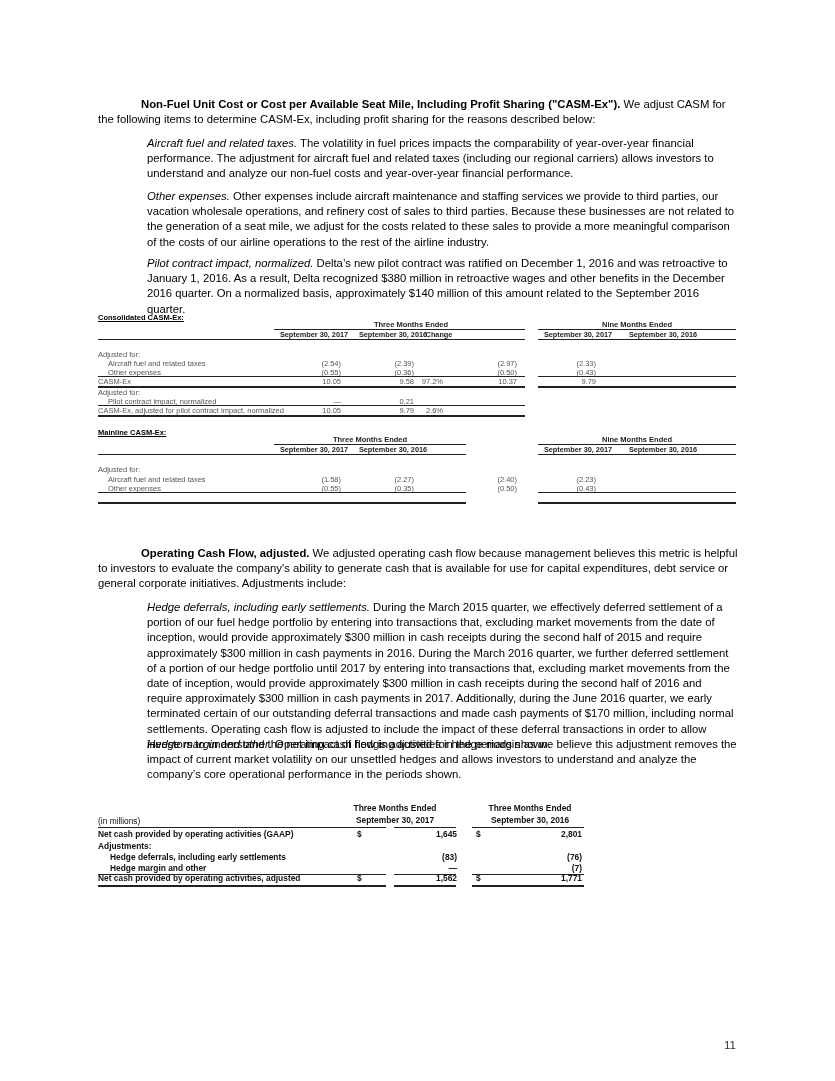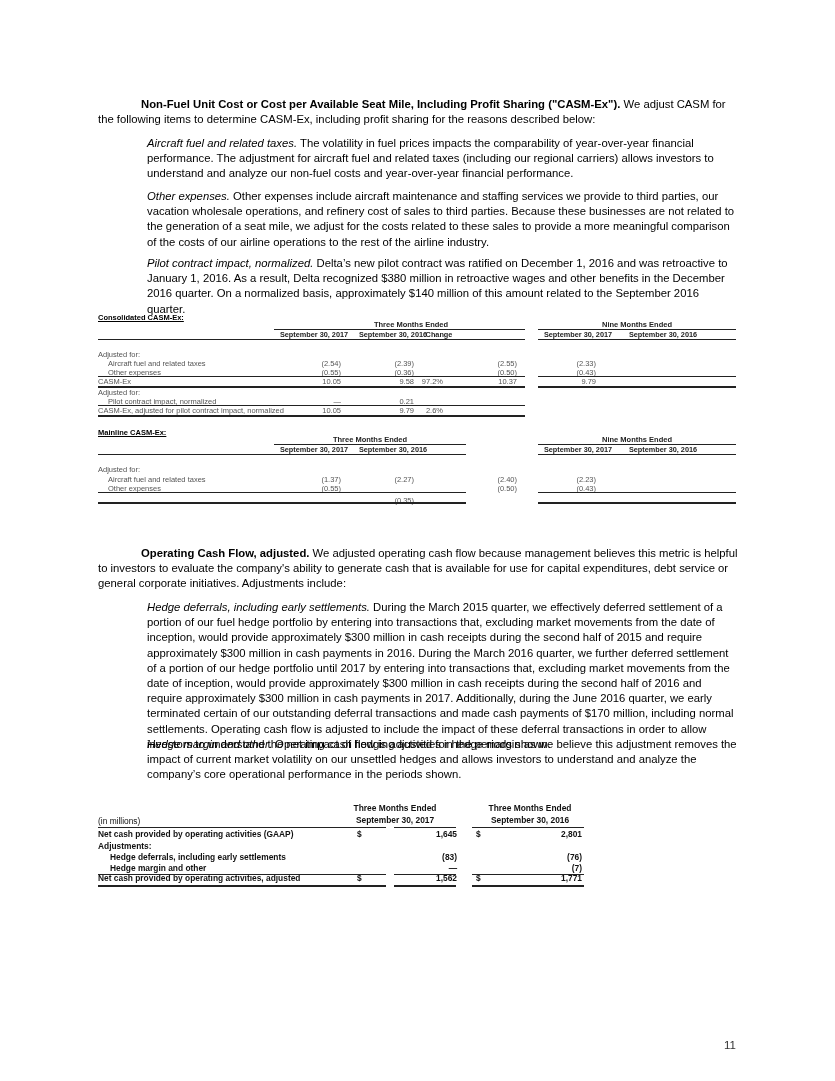--- a/index.html
+++ b/index.html
@@ -64,21 +64,21 @@
         <span class="num" style="left:256px;"></span>
         <span class="num" style="left:285px;"></span>
         <span class="num" style="left:359px;"></span>
         <span class="num" style="left:438px;"></span>
       </div>
       <div class="row" style="top:41px; width:640px;">
         <span class="lab ind">Aircraft fuel and related taxes</span>
         <span class="num" style="left:183px;">(2.54)</span>
         <span class="num" style="left:256px;">(2.39)</span>
         <span class="num" style="left:285px;"></span>
-        <span class="num" style="left:359px;">(2.55)</span>
+        <span class="num" style="left:359px;">(2.97)</span>
         <span class="num" style="left:438px;">(2.33)</span>
       </div>
       <div class="row" style="top:50px; width:640px;">
         <span class="lab ind">Other expenses</span>
         <span class="num" style="left:183px;">(0.55)</span>
         <span class="num" style="left:256px;">(0.36)</span>
         <span class="num" style="left:285px;"></span>
         <span class="num" style="left:359px;">(0.50)</span>
         <span class="num" style="left:438px;">(0.43)</span>
       </div>
@@ -138,29 +138,29 @@
       <div class="rule" style="top:22px; left:440px; width:198px; height:1px;"></div>
       <div class="row" style="top:33px; width:640px;">
         <span class="lab">Adjusted for:</span>
         <span class="num" style="left:183px;"></span>
         <span class="num" style="left:256px;"></span>
         <span class="num" style="left:359px;"></span>
         <span class="num" style="left:438px;"></span>
       </div>
       <div class="row" style="top:43px; width:640px;">
         <span class="lab ind">Aircraft fuel and related taxes</span>
-        <span class="num" style="left:183px;">(1.37)</span>
+        <span class="num" style="left:183px;">(1.58)</span>
         <span class="num" style="left:256px;">(2.27)</span>
         <span class="num" style="left:359px;">(2.40)</span>
         <span class="num" style="left:438px;">(2.23)</span>
       </div>
       <div class="row" style="top:52px; width:640px;">
         <span class="lab ind">Other expenses</span>
         <span class="num" style="left:183px;">(0.55)</span>
-        <span class="num" style="left:256px;margin-top:12px;">(0.35)</span>
+        <span class="num" style="left:256px;">(0.35)</span>
         <span class="num" style="left:359px;">(0.50)</span>
         <span class="num" style="left:438px;">(0.43)</span>
       </div>
       <div class="rule" style="top:60px; left:0; width:368px; height:1px;"></div>
       <div class="rule" style="top:60px; left:440px; width:198px; height:1px;"></div>
       <div class="rule" style="top:70px; left:0; width:368px; height:2px;"></div>
       <div class="rule" style="top:70px; left:440px; width:198px; height:2px;"></div>
     </div>
   </div>
 

